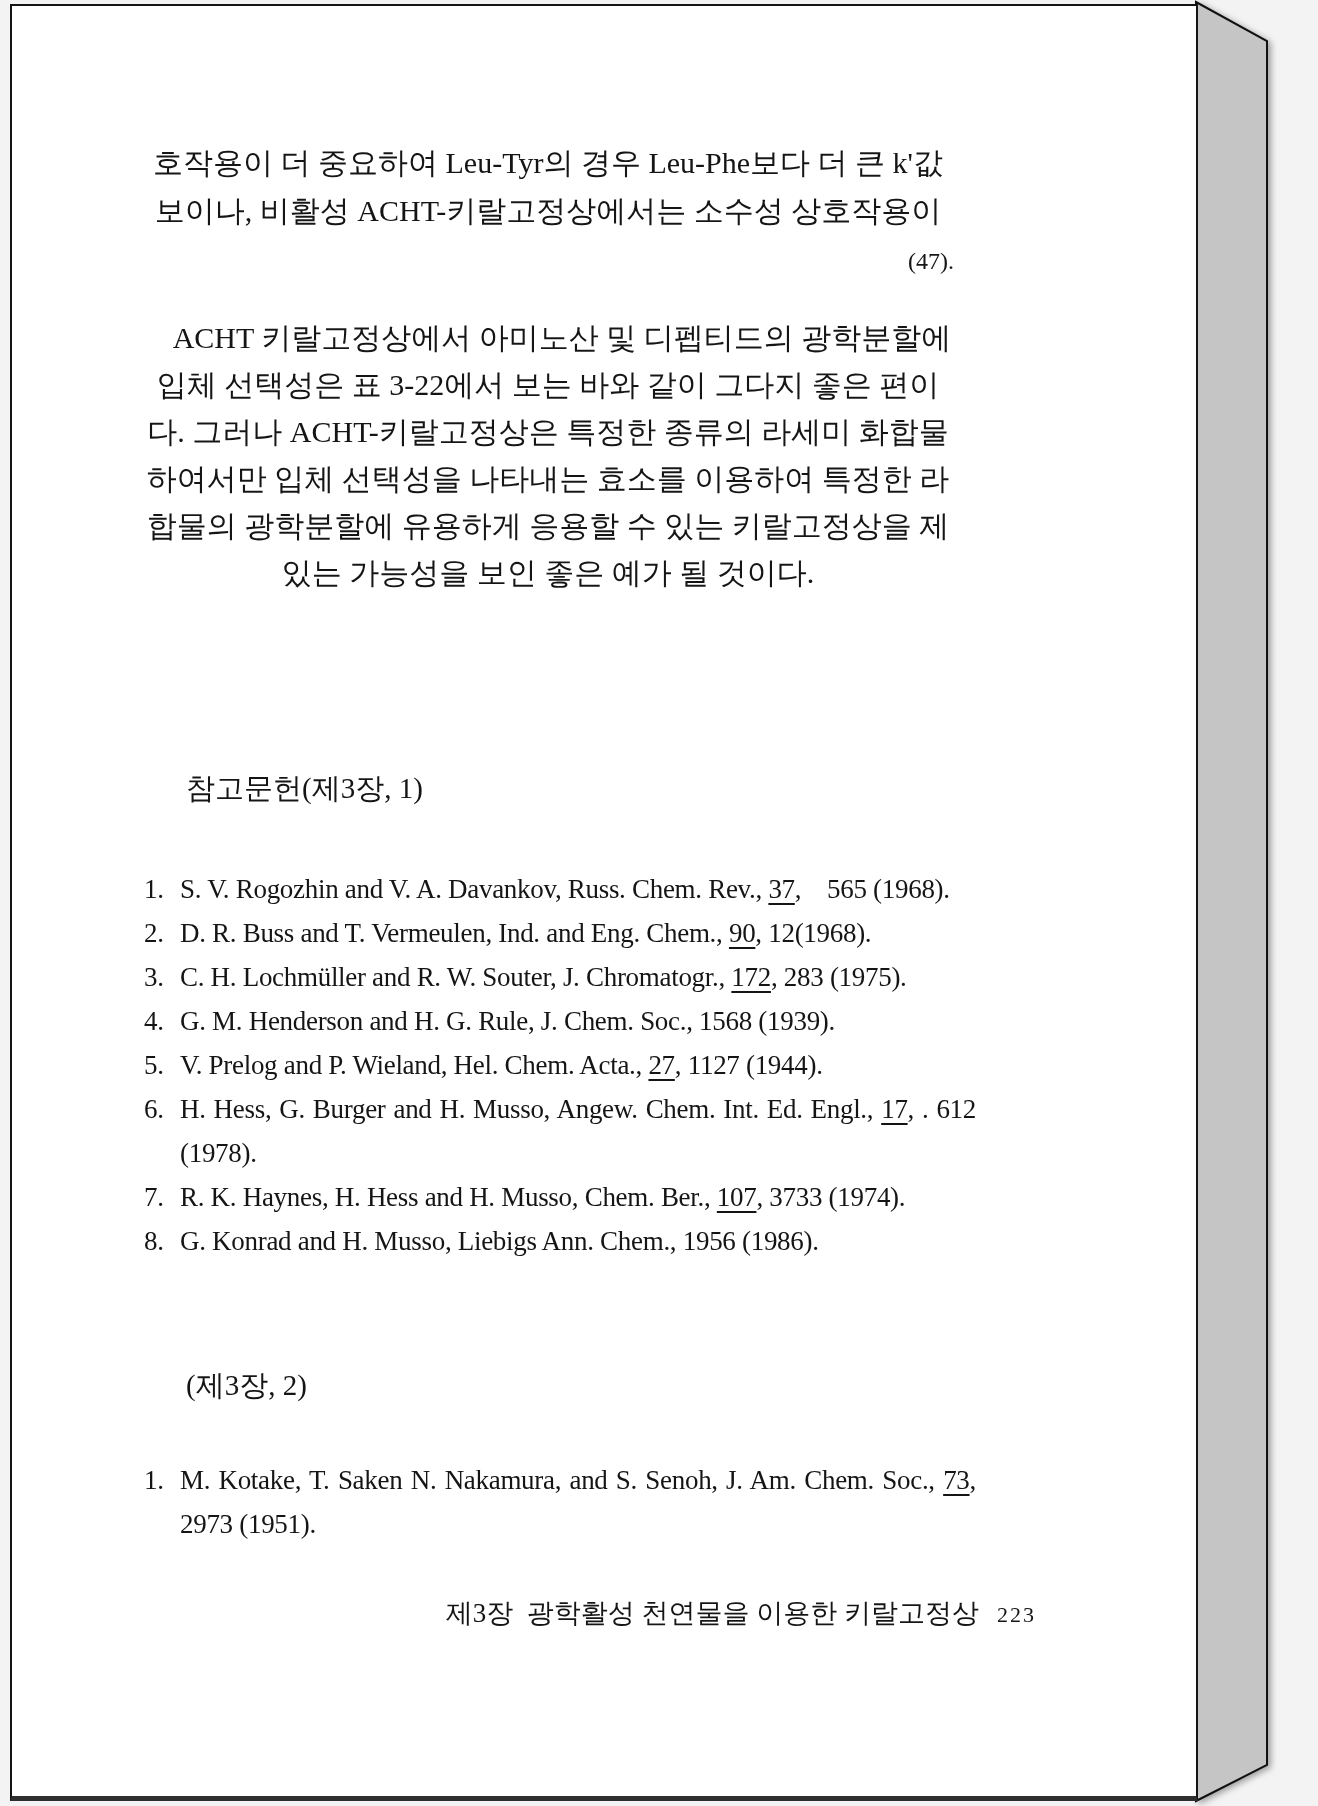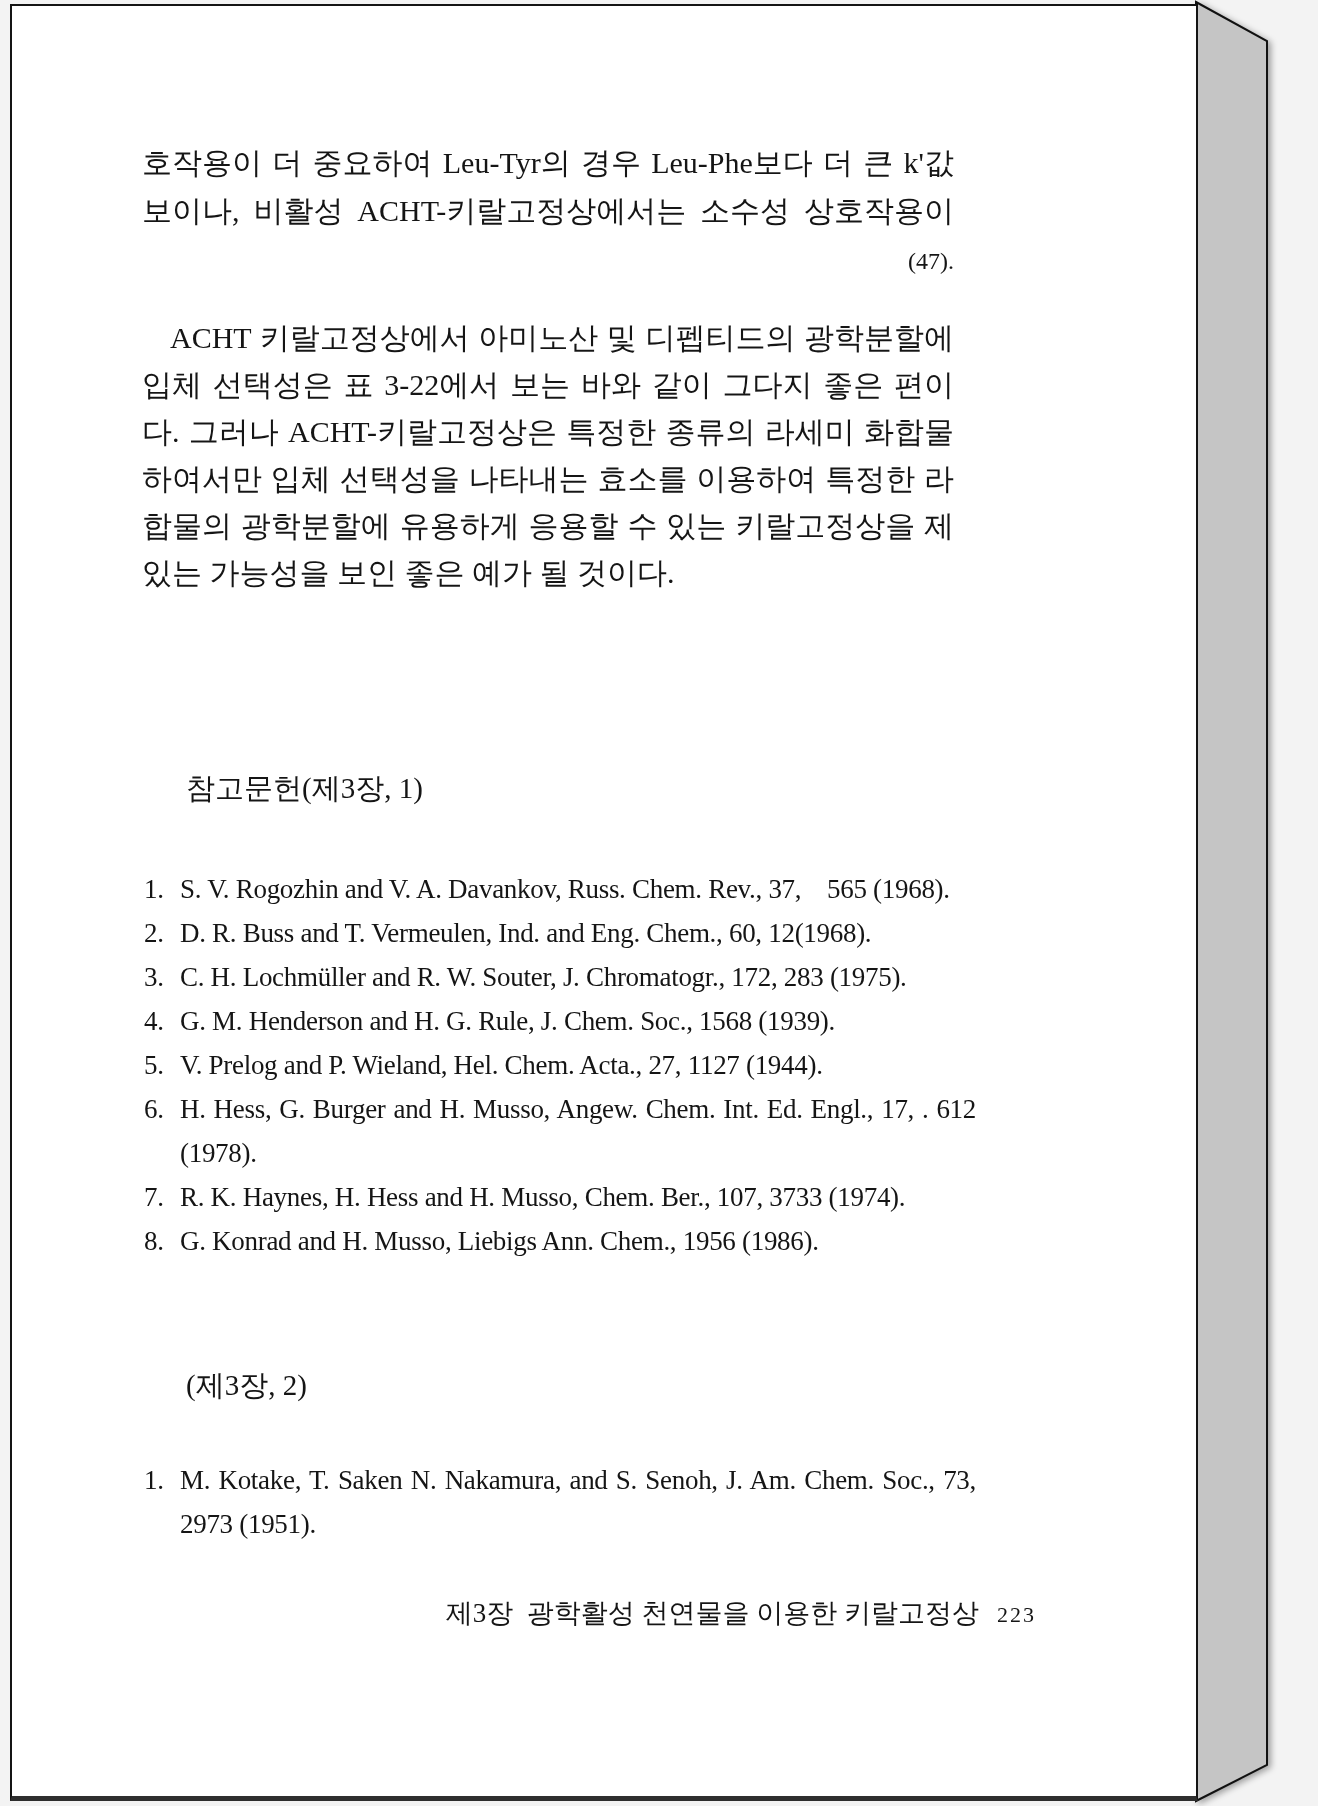--- a/index.html
+++ b/index.html
@@ -11,40 +11,40 @@
   }
   .book-side-svg { position:absolute; left:0; top:0; width:1318px; height:1806px; }
   .book-side-svg polygon { filter: drop-shadow(3px 2px 3px rgba(0,0,0,0.35)); }
   .page {
     position:absolute; left:10px; top:4px; width:1188px; height:1797px;
     background:#ffffff; box-sizing:border-box;
     border:2px solid #141414; border-bottom:5px solid #2e2e2e;
   }
   
   .para { position:absolute; font-size:30px; }
-  .para .tline { height:48px; line-height:48px; overflow:hidden; }
+  .para .tline { height:48px; line-height:48px; overflow:hidden;text-align:center; }
   .jline { text-align:justify; text-align-last:justify; }
   .lline { text-align:left; }
   #para1 { left:130px; top:133px; width:812px; }
   #para2 { left:130px; top:308px; width:812px; }
   #para2 .tline { height:47px; line-height:47px; }
   #para2 .first { text-indent:28px; }
   .footnote-line { height:46px; line-height:52px; font-size:24px; text-align:right; overflow:hidden; }
   
   .refs-heading { position:absolute; left:174px; font-size:29px; line-height:36px; }
   #refs-heading-1 { top:764px; }
   #refs-heading-2 { top:1361px; }
   
   .ref-list { position:absolute; left:132px; width:832px; font-size:27px; letter-spacing:-0.3px; }
   #ref-list-1 { top:861px; }
   #ref-list-2 { top:1452px; }
   .ref-item { display:flex; align-items:flex-start; }
   .ref-num { flex:none; width:36px; line-height:44px; }
   .ref-body { flex:1; line-height:44px; text-align:justify; }
-  .ref-body .u { text-underline-offset:5px; text-decoration-thickness:1.5px; }
+  .ref-body .u { text-decoration:underline; text-underline-offset:5px; text-decoration-thickness:1.5px; }
   
   .page-footer { position:absolute; top:1590px; right:160px; font-size:27px; line-height:34px; white-space:nowrap; }
   .page-footer .pnum { margin-left:18px; font-size:22px; letter-spacing:2px; }
 </style>
 </head>
 <body>
 
 <svg class="book-side-svg" viewBox="0 0 1318 1806" xmlns="http://www.w3.org/2000/svg">
   <polygon points="1196,2 1267,41 1267,1765 1196,1801" fill="#c5c5c5" stroke="#111111" stroke-width="2"></polygon>
 </svg>
@@ -68,21 +68,21 @@
 
   <div class="refs-heading" id="refs-heading-1">참고문헌(제3장,  1)</div>
 
   <div class="ref-list" id="ref-list-1">
       <div class="ref-item">
         <span class="ref-num">1.</span>
         <div class="ref-body"><span>S. V. Rogozhin and V. A. Davankov, Russ. Chem. Rev., </span><span class="u">37</span><span>,&nbsp;&nbsp;&nbsp;&nbsp;565 (1968).</span></div>
       </div>
       <div class="ref-item">
         <span class="ref-num">2.</span>
-        <div class="ref-body"><span>D. R. Buss and T. Vermeulen, Ind. and Eng. Chem., </span><span class="u">60</span><span>, 12(1968).</span></div>
+        <div class="ref-body"><span>D. R. Buss and T. Vermeulen, Ind. and Eng. Chem., </span><span class="u">90</span><span>, 12(1968).</span></div>
       </div>
       <div class="ref-item">
         <span class="ref-num">3.</span>
         <div class="ref-body"><span>C. H. Lochmüller and R. W. Souter, J. Chromatogr., </span><span class="u">172</span><span>, 283 (1975).</span></div>
       </div>
       <div class="ref-item">
         <span class="ref-num">4.</span>
         <div class="ref-body"><span>G. M. Henderson and H. G. Rule, J. Chem. Soc., 1568 (1939).</span></div>
       </div>
       <div class="ref-item">

